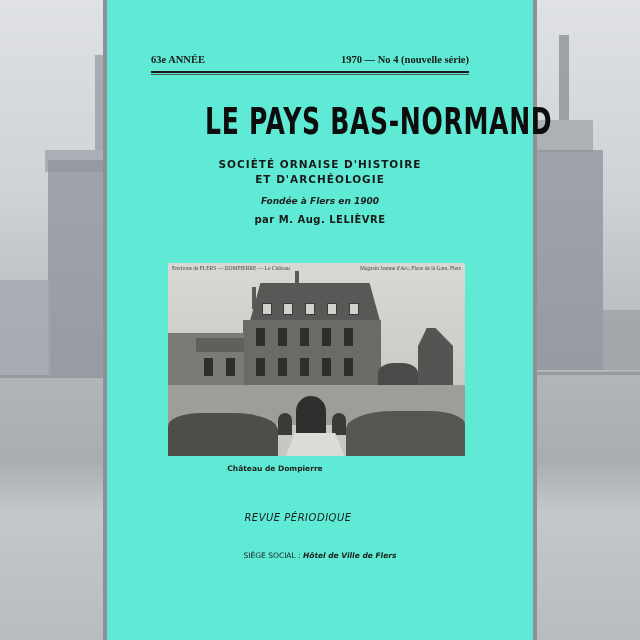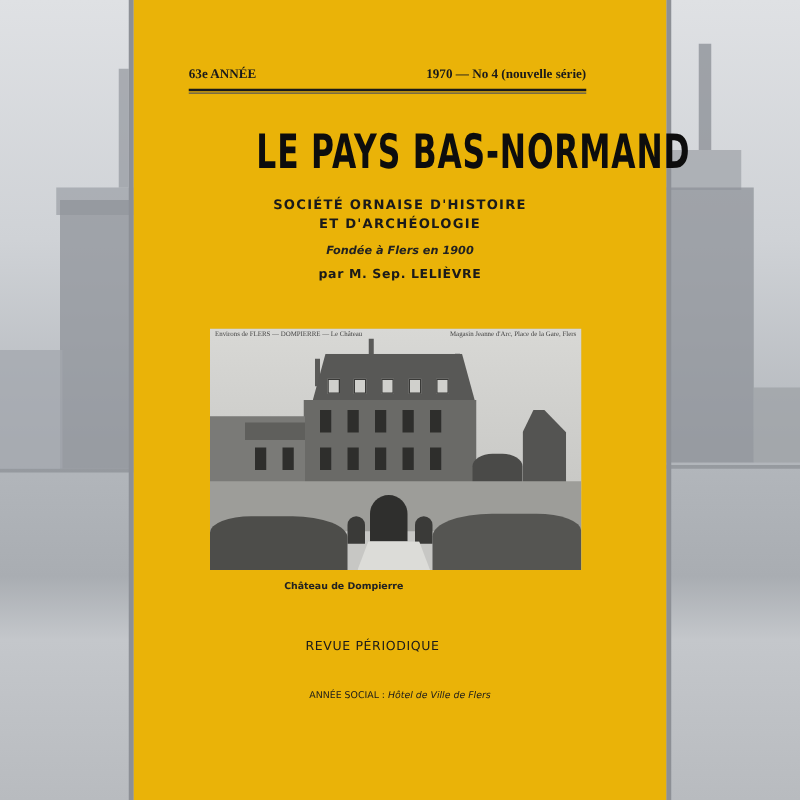--- a/index.html
+++ b/index.html
@@ -24,21 +24,21 @@
   .bg-right .tower { left: 0; top: 150px; width: 70px; height: 220px; background: #8e9298; }
   .bg-right .roof { left: 0; top: 120px; width: 60px; height: 32px; background: #a0a4aa; }
   .bg-right .chim { left: 26px; top: 35px; width: 10px; height: 85px; background: #8a8e94; }
   .bg-right .trees { left: 70px; top: 310px; width: 37px; height: 60px; background: #9da1a6; }
   .bg-right .wall { left: 0; top: 372px; width: 107px; height: 3px; background: #8c9096; }
   .shadow-edge { position: absolute; top: 0; width: 4px; height: 640px; background: #8d9096; }
 
   
   .page {
     position: absolute; left: 107px; top: 0; width: 426px; height: 640px;
-    background: #eab308;
+    background: #5eead4;
   }
   .header-line {
     position: absolute; left: 44px; top: 54px; width: 318px;
     display: flex; justify-content: space-between;
     font-family: "Liberation Serif", serif; font-weight: bold; font-size: 10.5px; color: #1a1a1a;
   }
   .rule {
     position: absolute; left: 44px; top: 71px; width: 318px; height: 2px;
     background: #1a1a1a;
   }
@@ -93,32 +93,32 @@
   .photo .garden-l { position: absolute; left: 0; top: 150px; width: 110px; height: 43px; background: #4d4d4a; border-radius: 30% 40% 0 0; }
   .photo .garden-r { position: absolute; left: 178px; top: 148px; width: 119px; height: 45px; background: #555552; border-radius: 40% 30% 0 0; }
   .photo .path { position: absolute; left: 118px; top: 170px; width: 58px; height: 23px; background: #dcdcd8; clip-path: polygon(15% 0, 85% 0, 100% 100%, 0 100%); }
 
   .photo-caption {
     position: absolute; top: 464px; left: 0; width: 336px; text-align: center;
     font-family: "DejaVu Sans", sans-serif; font-weight: bold; font-size: 7.5px; color: #222;
   }
   .review {
     position: absolute; top: 512px; left: 0; width: 382px; text-align: center;
-    font-family: "DejaVu Sans", sans-serif; font-size: 10px;
+    font-family: "DejaVu Sans", sans-serif; font-style: italic; font-size: 10px;
     letter-spacing: 0.5px; color: #1a1a1a;
   }
   .info {
     position: absolute; left: 0; width: 426px; text-align: center;
     font-family: "DejaVu Sans", sans-serif; font-size: 7.5px; color: #1a1a1a;
   }
   .info1 { top: 551px; }
   .info2 { top: 566px; }
   .info3 { top: 580px; font-size: 8px; }
   .b { font-weight: bold; }
-  .bi { font-weight: normal; font-style: italic; text-align: right; }
+  .bi { font-weight: bold; font-style: italic; text-align: right; }
 </style>
 </head>
 <body>
 
 <div class="bg-panel bg-left">
   <div class="bg-shape roof"></div>
   <div class="bg-shape chim"></div>
   <div class="bg-shape tower"></div>
   <div class="bg-shape wing"></div>
   <div class="bg-shape wall"></div>
@@ -141,21 +141,21 @@
   </div>
   <div class="rule"></div>
   <div class="rule rule2"></div>
 
   <div class="title">LE PAYS BAS-NORMAND</div>
 
   <div class="society soc2">ET D'ARCHÉOLOGIE</div>
   <div class="society soc1">SOCIÉTÉ ORNAISE D'HISTOIRE</div>
 
   <div class="founded">Fondée à Flers en 1900</div>
-  <div class="author">par M. Sep. LELIÈVRE</div>
+  <div class="author">par M. Aug. LELIÈVRE</div>
 
   <div class="photo">
     <div class="sky"></div>
     <div class="caption-top">
       <span>Environs de FLERS — DOMPIERRE — Le Château</span>
       <span>Magasin Jeanne d'Arc, Place de la Gare, Flers</span>
     </div>
     <div class="chim" style="left:127px;top:8px;height:16px"></div>
     <div class="chim" style="left:196px;top:20px;height:26px"></div>
     <div class="chim" style="left:84px;top:24px;height:22px"></div>
@@ -189,16 +189,16 @@
     <div class="garden-l"></div>
     <div class="garden-r"></div>
     <div class="path"></div>
   </div>
 
   <div class="photo-caption">Château de Dompierre</div>
 
   <div class="review">REVUE PÉRIODIQUE</div>
 
   <div class="info info1">
-    <span>ANNÉE SOCIAL :</span>
+    <span>SIÈGE SOCIAL :</span>
     <span class="bi">Hôtel de Ville de Flers</span>
   </div>
 </div>
 
 </body></html>

